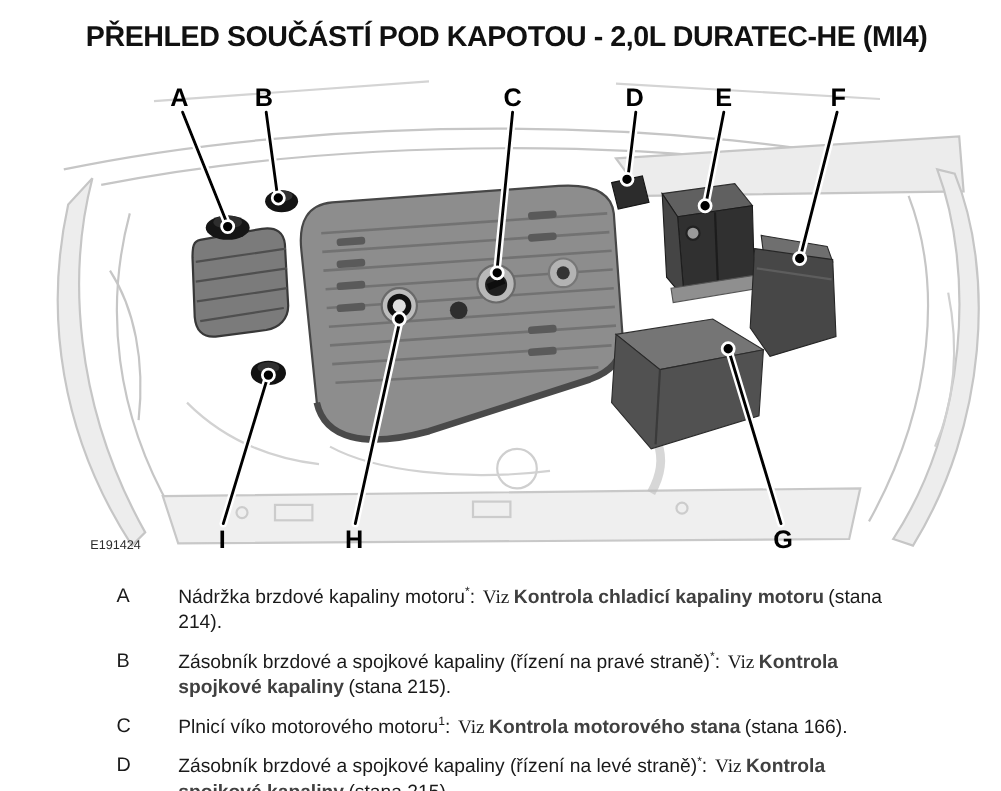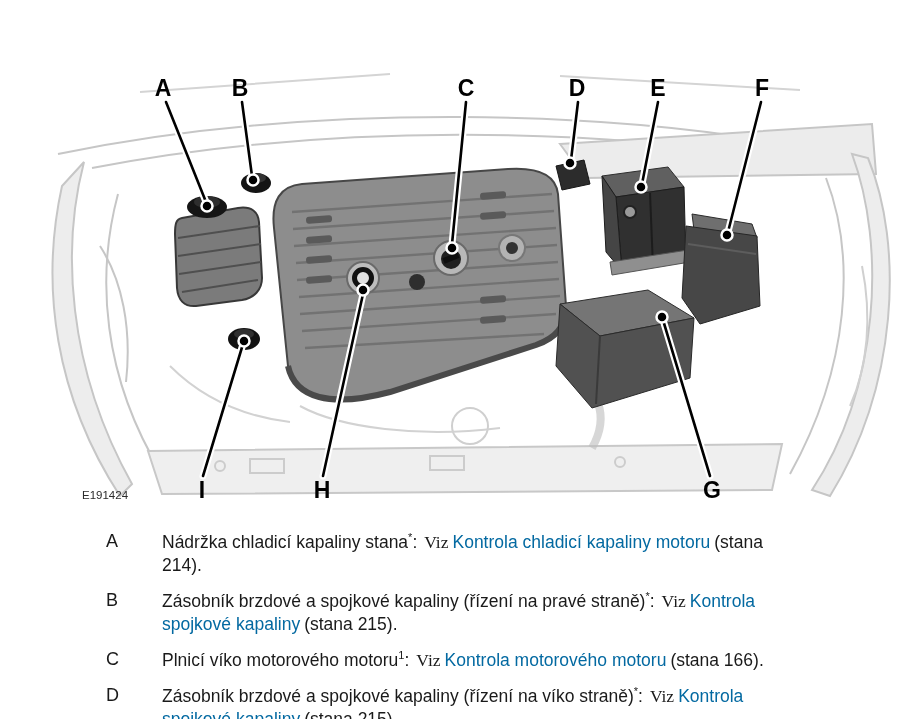--- a/index.html
+++ b/index.html
@@ -11,35 +11,36 @@
     font-size:26px; font-weight:700; letter-spacing:-0.4px; color:#111; white-space:nowrap; }
 
   .figure-wrap { position:absolute; left:0; top:66px; width:910px; height:452px; }
   .figure-wrap svg { display:block; }
 
   .legend { position:absolute; left:106px; top:531px; width:712px;
     display:flex; flex-direction:column; gap:13px; }
   .legend-row { display:grid; grid-template-columns:56px 645px; align-items:start; }
   .legend-letter { font-size:18px; color:#1a1a1a; }
   .legend-text { font-size:17.5px; line-height:23px; color:#1a1a1a; }
-  .legend-text b { font-weight:400; color:#0369a1; }
+  .legend-text b { font-weight:700; color:#404040; }
   .legend-text sup { font-size:11px; vertical-align:super; line-height:0; }
   .legend-text .colon { margin-right:7px; }
   .legend-text .viz { margin-right:4px;font-family:Liberation Serif, serif; }
   .legend-text .post { margin-left:4px; }
 
   text.callout-letter { font-size:23px; font-weight:700; fill:#000;
     font-family:"Liberation Sans", sans-serif; }
   text.figure-id { font-size:11.5px; fill:#2b2b2b; font-family:"Liberation Sans", sans-serif; }
 </style>
 </head>
 <body>
 
 <div id="stage">
 
+  <div class="title">PŘEHLED SOUČÁSTÍ POD KAPOTOU - 2,0L DURATEC-HE (MI4)</div>
 
   <div class="figure-wrap">
     <svg width="910" height="452" viewBox="0 0 910 452">
 
       <g stroke="#c6c6c6" stroke-width="2" fill="none">
         <path d="M58,88 C300,38 620,38 856,92"></path>
         <path d="M92,102 C320,58 600,58 822,100"></path>
         <path d="M140,26 L390,8 M560,10 L800,24" stroke="#d4d4d4"></path>
         <path d="M560,78 L872,58 L876,108 L585,112 Z" fill="#ececec"></path>
         <path d="M62,120 C40,220 55,330 120,430 L132,418 C66,300 62,180 84,96 Z" fill="#ededed"></path>
@@ -192,32 +193,32 @@
       </g>
 
       <text class="figure-id" x="82" y="433">E191424</text>
     </svg>
   </div>
 
   <div class="legend">
 
     <div class="legend-row">
       <div class="legend-letter">A</div>
-      <div class="legend-text"><span>Nádržka chladicí kapaliny stana</span><sup>*</sup><span class="colon">:</span><span class="viz">Viz</span><b>Kontrola chladicí kapaliny motoru</b><span class="post">(stana 214).</span></div>
+      <div class="legend-text"><span>Nádržka brzdové kapaliny motoru</span><sup>*</sup><span class="colon">:</span><span class="viz">Viz</span><b>Kontrola chladicí kapaliny motoru</b><span class="post">(stana 214).</span></div>
     </div>
 
     <div class="legend-row">
       <div class="legend-letter">B</div>
       <div class="legend-text"><span>Zásobník brzdové a spojkové kapaliny (řízení na pravé straně)</span><sup>*</sup><span class="colon">:</span><span class="viz">Viz</span><b>Kontrola spojkové kapaliny</b><span class="post">(stana 215).</span></div>
     </div>
 
     <div class="legend-row">
       <div class="legend-letter">C</div>
-      <div class="legend-text"><span>Plnicí víko motorového motoru</span><sup>1</sup><span class="colon">:</span><span class="viz">Viz</span><b>Kontrola motorového motoru</b><span class="post">(stana 166).</span></div>
+      <div class="legend-text"><span>Plnicí víko motorového motoru</span><sup>1</sup><span class="colon">:</span><span class="viz">Viz</span><b>Kontrola motorového stana</b><span class="post">(stana 166).</span></div>
     </div>
 
     <div class="legend-row">
       <div class="legend-letter">D</div>
-      <div class="legend-text"><span>Zásobník brzdové a spojkové kapaliny (řízení na víko straně)</span><sup>*</sup><span class="colon">:</span><span class="viz">Viz</span><b>Kontrola spojkové kapaliny</b><span class="post">(stana 215).</span></div>
+      <div class="legend-text"><span>Zásobník brzdové a spojkové kapaliny (řízení na levé straně)</span><sup>*</sup><span class="colon">:</span><span class="viz">Viz</span><b>Kontrola spojkové kapaliny</b><span class="post">(stana 215).</span></div>
     </div>
 
   </div>
 </div>
 
 </body></html>

